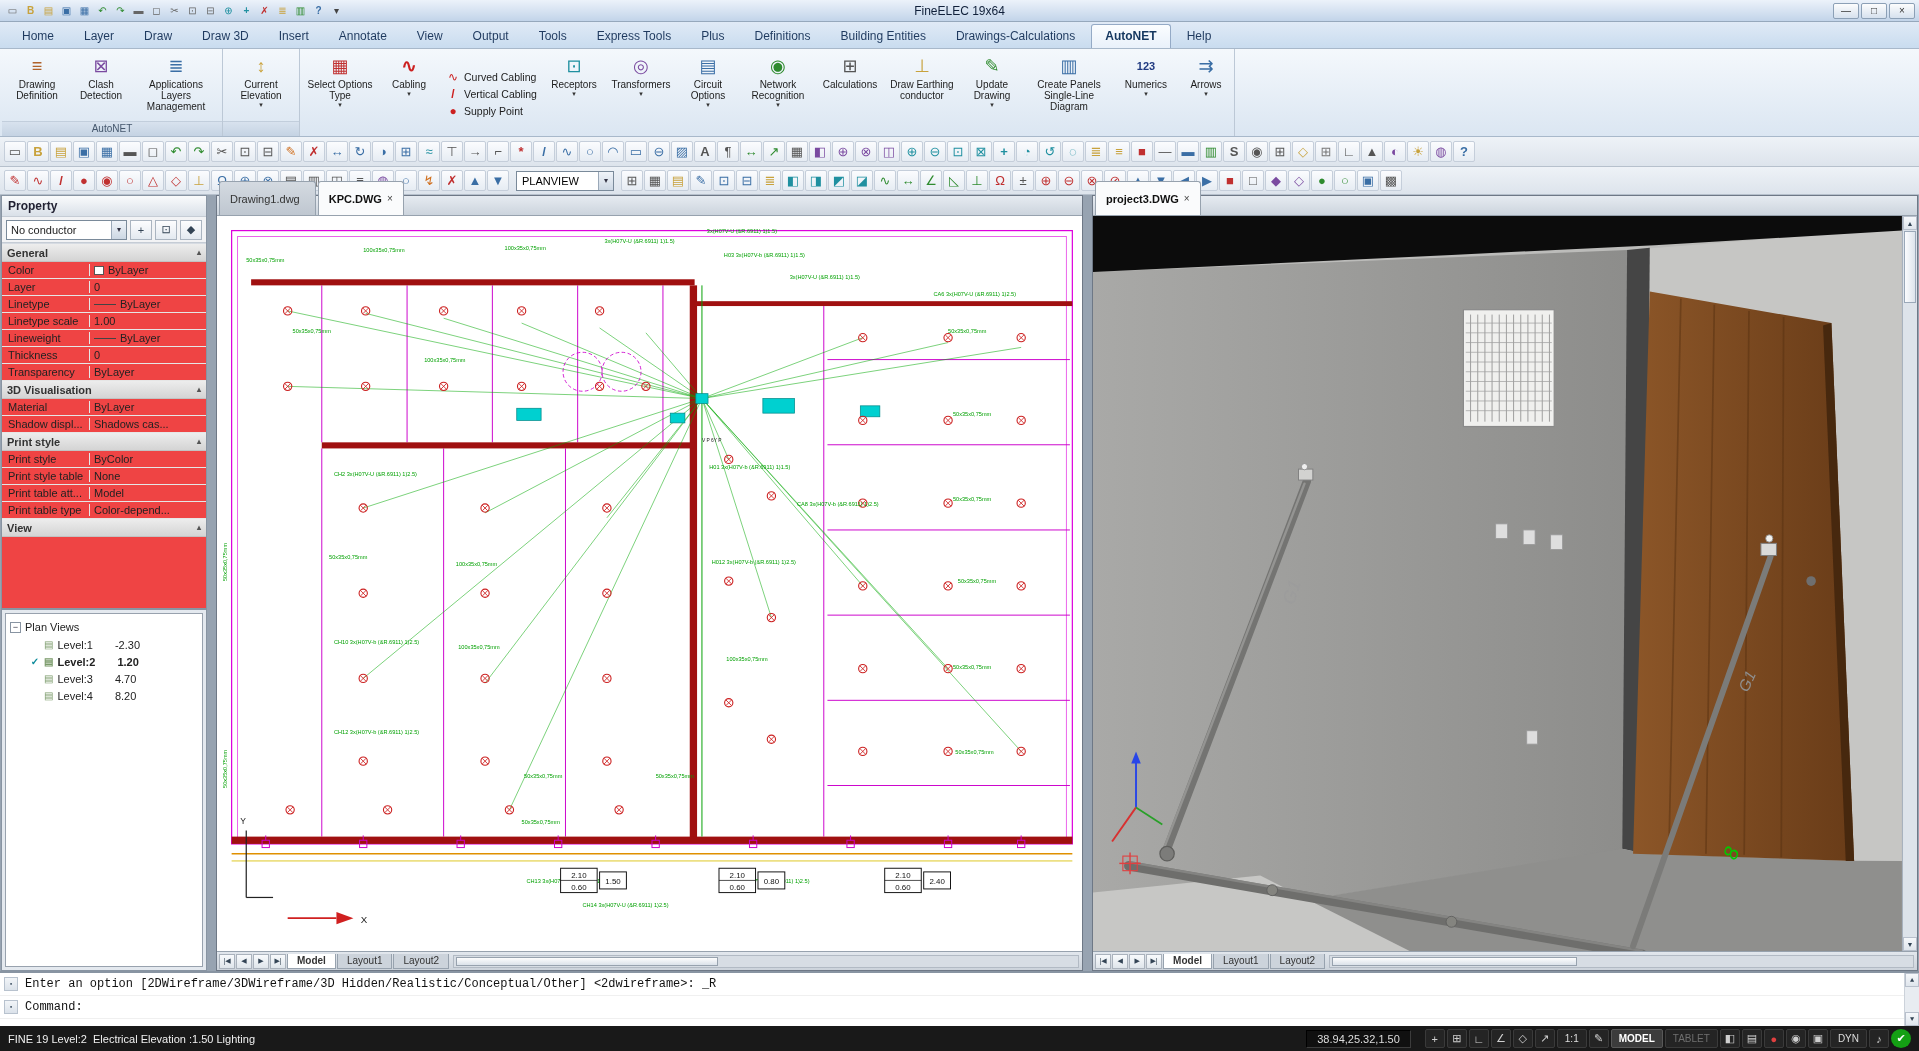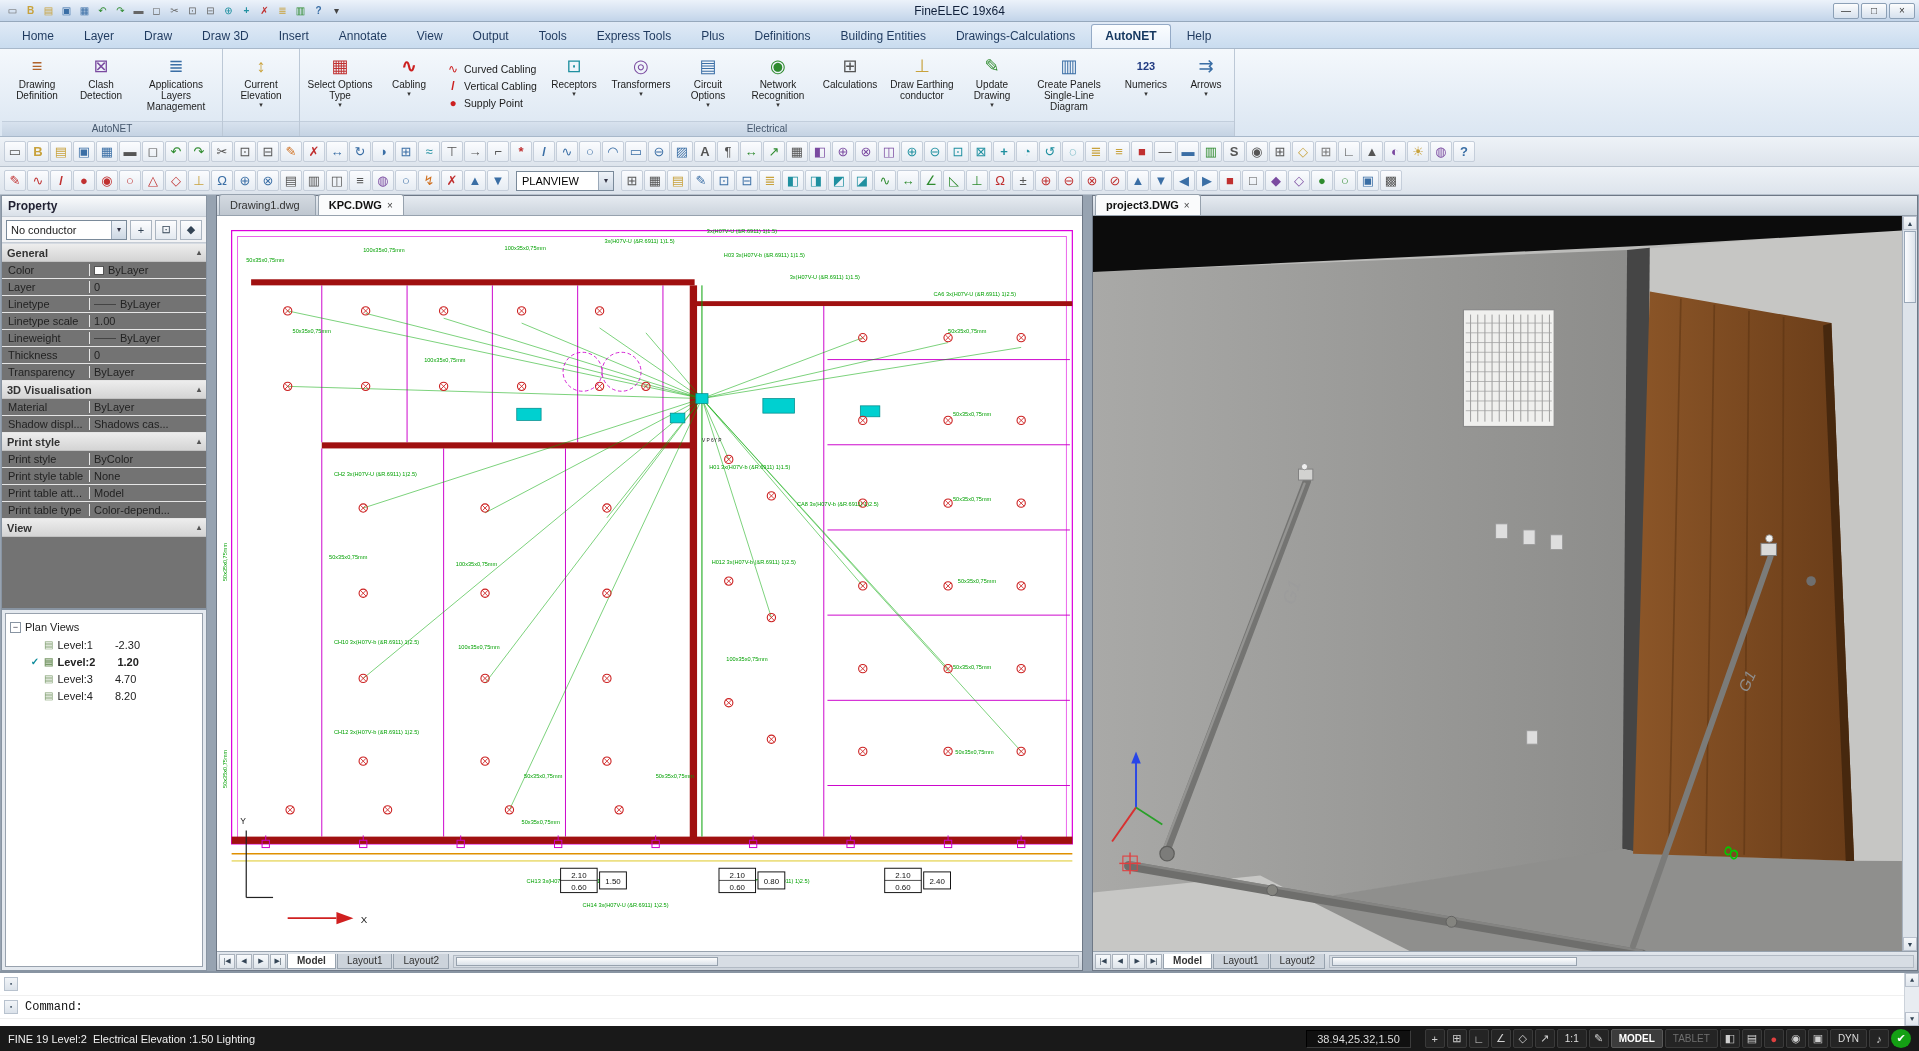--- a/index.html
+++ b/index.html
@@ -43,21 +43,21 @@
 .combo-arrow{margin-left:auto;width:15px;height:100%;background:linear-gradient(#f0f4f9,#ccd7e3);border-left:1px solid #9aa8b8;display:flex;align-items:center;justify-content:center;font-size:8px;color:#334}
 
 
 .main{flex:1;display:flex;min-height:0;background:#97a3b1;gap:9px;padding:0 1px}
 .left-col{width:206px;display:flex;flex-direction:column;background:#e4e9ef;border:1px solid #8894a2;flex:none}
 .prop-panel{height:414px;display:flex;flex-direction:column;background:#f2f3f5;border-bottom:2px solid #8894a2;flex:none}
 .prop-title{height:21px;font-size:12px;font-weight:bold;color:#223;padding:3px 6px;background:linear-gradient(#fafbfc,#d9e0e8);border-bottom:1px solid #c5ccd5}
 .prop-toolbar{height:26px;display:flex;align-items:center;gap:3px;padding:2px 4px;border-bottom:1px solid #c5ccd5}
 .prop-select{flex:1;height:20px;background:#fff;border:1px solid #7a8a9a;font-size:11px;display:flex;align-items:center;padding-left:4px;color:#222}
 .prop-btn{width:22px;height:20px;border:1px solid #aab4c0;background:linear-gradient(#fdfdfe,#e3e9f0);display:flex;align-items:center;justify-content:center;font-size:11px;color:#345}
-.prop-grid{flex:1;overflow:hidden;background:#737373;border-top:1px solid #d6dbe2}
+.prop-grid{flex:1;overflow:hidden;background:#ef4444;border-top:1px solid #d6dbe2}
 .psec{height:18px;display:flex;align-items:center;background:linear-gradient(#ededed,#d4d4d4);border-bottom:1px solid #c2c2c2;font-size:11px;font-weight:bold;color:#333;padding:0 5px}
 .psec .carat{margin-left:auto;font-size:8px;color:#555}
 .prow{display:flex;height:17px;border-bottom:1px solid #e6e6e6;font-size:11px;align-items:center}
 .prow .plabel{width:88px;padding-left:6px;color:#222;border-right:1px solid #e6e6e6;white-space:nowrap;overflow:hidden;flex:none}
 .prow .pvalue{flex:1;display:flex;align-items:center;gap:4px;padding-left:4px;color:#222;white-space:nowrap;overflow:hidden}
 .pv{display:none}
 .pv.swatch{display:inline-block;width:10px;height:9px;background:#fff;border:1px solid #555;flex:none}
 .pv.line{display:inline-block;width:22px;height:0;border-top:1.5px solid #444;flex:none}
 .tree-panel{flex:1;background:#fff;margin:3px;border:1px solid #98a2ae;font-size:11px;padding:4px 2px;overflow:hidden}
 .tree-root{display:flex;align-items:center;gap:4px;height:18px;color:#222;padding-left:2px}
@@ -66,21 +66,21 @@
 .tree-row .mark{width:10px;color:#0a8a9a;font-size:10px;text-align:center;flex:none}
 .tree-row .licon{color:#7a9a6a;font-size:10px}
 .tree-row.current{font-weight:bold}
 .lvl-val{margin-left:18px}
 
 
 .draw-win{display:flex;flex-direction:column;border:1px solid #6e7886;background:#fff;min-width:0}
 .draw-win.center{flex:1.05}
 .draw-win.right{flex:1}
 .dtab-bar{height:20px;display:flex;align-items:flex-end;background:linear-gradient(#e6ebf1,#ccd4dd);border-bottom:1px solid #97a2ae;padding:2px 2px 0;gap:2px;flex:none}
-.dtab{display:flex;align-items:center;gap:5px;padding:2px 10px;font-size:11px;background:linear-gradient(#d4dae1,#bfc7d0);border:1px solid #97a2ae;border-bottom:none;border-radius:3px 3px 0 0;color:#333;height:21px;white-space:nowrap}
+.dtab{display:flex;align-items:center;gap:5px;padding:2px 10px;font-size:11px;background:linear-gradient(#d4dae1,#bfc7d0);border:1px solid #97a2ae;border-bottom:none;border-radius:3px 3px 0 0;color:#333;height:34px;white-space:nowrap}
 .dtab.active{background:#fafbfc;font-weight:bold;color:#111}
 .dtab .close{font-size:10px;color:#444;font-weight:normal}
 .canvas-row{flex:1;display:flex;min-height:0}
 .canvas-wrap{flex:1;position:relative;min-width:0;background:#fff}
 .canvas-wrap svg{position:absolute;inset:0;width:100%;height:100%;font-family:"Liberation Sans",sans-serif}
 .vscroll{width:15px;background:#dde3ea;border-left:1px solid #a8b2be;display:flex;flex-direction:column;flex:none}
 .vs-btn{height:14px;font-size:7px;display:flex;align-items:center;justify-content:center;color:#345;border:1px solid #b8c0cc;background:linear-gradient(#f6f8fb,#dfe5ec);flex:none}
 .vs-thumb{height:72px;margin:1px;background:linear-gradient(90deg,#fbfcfe,#dde4ec);border:1px solid #9aa8b8;flex:none}
 .vs-track{flex:1}
 .model-bar{height:19px;display:flex;align-items:center;background:linear-gradient(#e2e7ed,#ccd3db);border-top:1px solid #97a2ae;font-size:10px;padding-left:2px;flex:none}
@@ -301,21 +301,20 @@
             <span class="rlabel">Numerics</span>
             <span class="rarrow">▾</span>
           </div>
             <div class="rbtn" style="width:56px" title="Arrows">
             <span class="ricon" style="color:#3a6ea5">⇉</span>
             <span class="rlabel">Arrows</span>
             <span class="rarrow">▾</span>
           </div>
           </div>
       </div>
-      <div class="rgroup-label">Electrical</div>
     </div>
   </div>
 
   <div class="toolbar row1">
       <div class="ticon" style="color:#555" title="new-icon">▭</div>
       <div class="ticon" style="color:#c8a23c;font-weight:bold" title="bld-open-icon">B</div>
       <div class="ticon" style="color:#c8a23c" title="open-icon">▤</div>
       <div class="ticon" style="color:#3a6ea5" title="save-icon">▣</div>
       <div class="ticon" style="color:#3a6ea5" title="save-all-icon">▦</div>
       <div class="ticon" style="color:#555" title="print-icon">▬</div>
@@ -1087,20 +1086,21 @@
         <div class="hscroll">
             <div class="hthumb"></div>
           </div>
       </div>
     </div>
   </div>
 
   <div class="cmd">
     <div class="cmd-row">
       <div class="cmd-gutter">▪</div>
+      <div class="cmd-text">Enter an option [2DWireframe/3DWireframe/3D Hidden/Realistic/Conceptual/Other] &lt;2dwireframe&gt;: _R</div>
     </div>
     <div class="cmd-row">
       <div class="cmd-gutter">▪</div>
       <div class="cmd-text">Command:</div>
     </div>
     <div class="cmd-scroll">
       <div class="vs-btn">▲</div>
       <div class="vs-track"></div>
       <div class="vs-btn">▼</div>
     </div>

